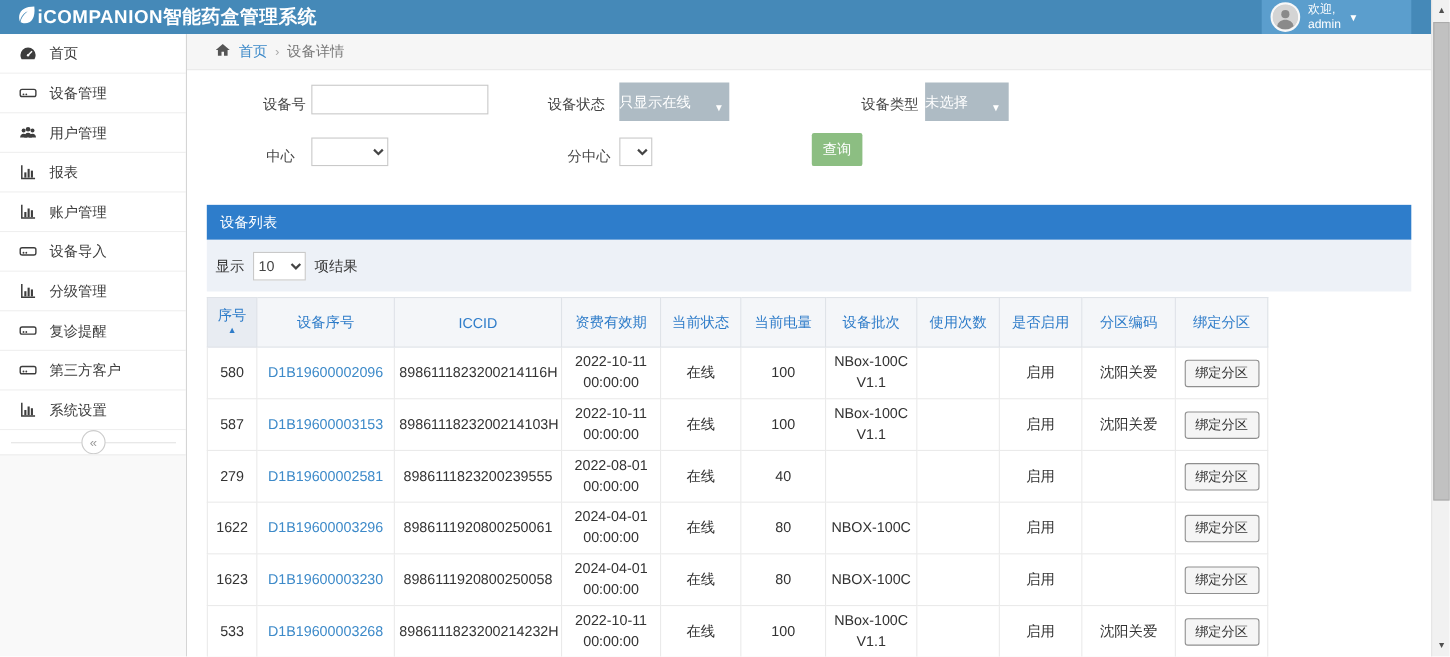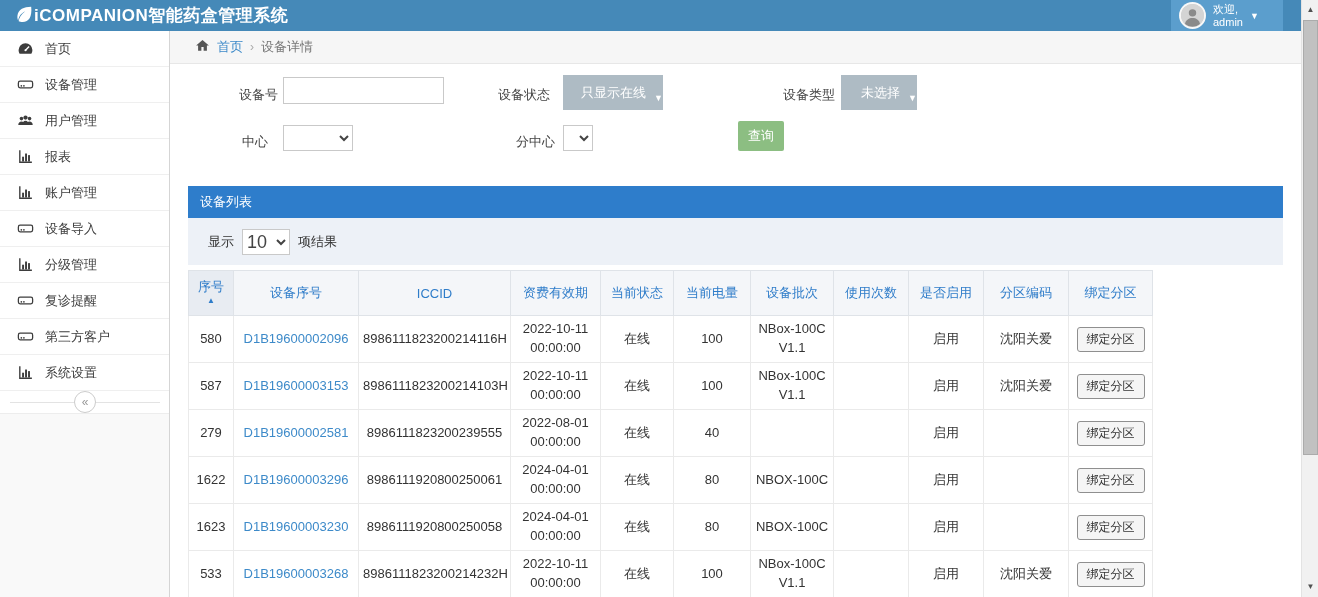--- a/index.html
+++ b/index.html
@@ -3,21 +3,21 @@
 <meta charset="utf-8">
 <style>
   * { margin:0; padding:0; box-sizing:border-box; }
   html,body { font-family:"Liberation Sans","DejaVu Sans",sans-serif; }
   .page { position:relative; width:1318px; height:597px; overflow:hidden; background:#fff; }
 
   
   .navbar { position:absolute; left:0; top:0; width:1301px; height:31px; background:#4589b8; display:flex; align-items:center; }
   .brand { display:flex; align-items:center; gap:0; padding-left:14px; color:#fff; }
   .brand-title { font-size:17px; font-weight:bold; letter-spacing:.5px; }
-  .user-block { position:absolute; right:18px; top:0; height:31px; width:112px; background:#5b9ecd; display:flex; align-items:center; gap:7px; padding:0 8px; cursor:pointer; }
+  .user-block { position:absolute; right:18px; top:0; height:31px; width:136px; background:#5b9ecd; display:flex; align-items:center; gap:7px; padding:0 8px; cursor:pointer; }
   .avatar { width:27px; height:27px; border-radius:50%; border:2px solid rgba(255,255,255,.85); overflow:hidden; flex:0 0 auto; background:#cfcfcf; }
   .user-text { color:#fff; font-size:11px; line-height:1.15; }
   .user-caret { color:#fff; font-size:9px; }
 
   
   .scrollbar { position:absolute; right:0; top:0; width:17px; height:597px; background:#f1f1f1; border-left:1px solid #e3e3e3; }
   .sb-arrow { position:absolute; left:0; width:17px; height:16px; text-align:center; font-size:8px; color:#505050; line-height:16px; }
   .sb-up { top:2px; } .sb-down { bottom:2px; }
   .sb-thumb { position:absolute; left:1px; top:20px; width:15px; height:435px; background:#c1c1c1; border:1px solid #ababab; }
 
@@ -39,33 +39,33 @@
 
   
   .filters { position:relative; height:122px; background:#fff; font-size:13px; color:#444; }
   .flabel { position:absolute; text-align:right; }
   .lbl-device-no { left:0; width:108px; top:22px; }
   .lbl-status    { left:280px; width:100px; top:22px; }
   .lbl-type      { left:565px; width:100px; top:22px; }
   .lbl-center    { left:20px; width:78px; top:69px; }
   .lbl-subcenter { left:285px; width:100px; top:69px; }
   .txt-input { position:absolute; left:113px; top:13px; width:161px; height:27px; border:1px solid #c9c9c9; padding:0 6px; font-size:13px; outline:none; }
-  .dd-btn { position:absolute; top:11px; height:35px; background:#aebbc4; color:#fff; font-size:13px; display:flex; align-items:center; justify-content:flex-end; gap:8px; cursor:pointer; }
+  .dd-btn { position:absolute; top:11px; height:35px; background:#aebbc4; color:#fff; font-size:13px; display:flex; align-items:center; justify-content:flex-start; gap:21px; cursor:pointer; }
   .dd-status { left:393px; width:100px; }
   .dd-type   { left:671px; width:76px; }
   .dd-caret { font-size:9px; position:relative; top:5px; }
-  select { font-size:18px; color:#444; border:1px solid #c9c9c9; background:#fff; height:26px; outline:none; }
+  select { font-size:13px; color:#444; border:1px solid #c9c9c9; background:#fff; height:26px; outline:none; }
   .sel-center    { position:absolute; left:113px; top:61px; width:70px; }
   .sel-subcenter { position:absolute; left:393px; top:61px; width:30px; }
   .search-btn { position:absolute; left:568px; top:57px; width:46px; height:30px; background:#8cbe82; color:#fff; border:none; font-size:13px; border-radius:2px; cursor:pointer; }
 
   
   .panel { margin-left:18px; width:1095px; }
   .panel-header { height:32px; background:#2e7dcb; color:#fff; font-size:13px; line-height:32px; padding-left:12px; }
-  .toolbar { height:47px; background:#edf1f7; display:flex; align-items:center; gap:8px; padding-left:20px; font-size:13px; color:#333; }
+  .toolbar { height:47px; background:#edf1f7; display:flex; align-items:center; gap:8px; padding-left:8px; font-size:13px; color:#333; }
   .sel-pagesize { width:48px; }
 
   
   table.devices { border-collapse:collapse; table-layout:fixed; width:964px; margin-top:5px; background:#fff; }
   table.devices th { height:45px; background:#f4f6f9; color:#2e7cc9; font-size:13px; font-weight:normal; border:1px solid #dfe3e8; padding:2px; }
   table.devices th.sorted { background:#e8ecf2; }
   .th-inner { display:flex; flex-direction:column; align-items:center; line-height:1.1; gap:2px; }
   .sort-arrow { font-size:8px; color:#2e7cc9; }
   table.devices td { height:47px; border:1px solid #eaeaea; text-align:center; font-size:13px; color:#333; padding:2px 4px; line-height:1.45; }
   .serial-link { color:#3d8ac9; text-decoration:none; cursor:pointer; }

